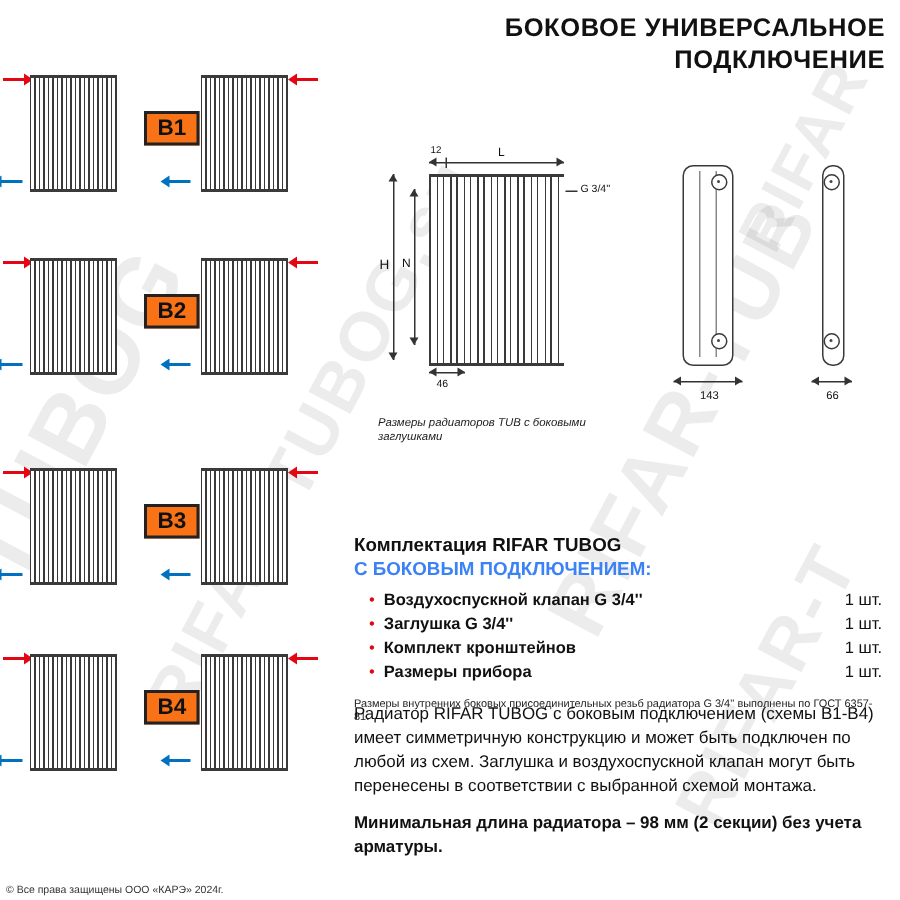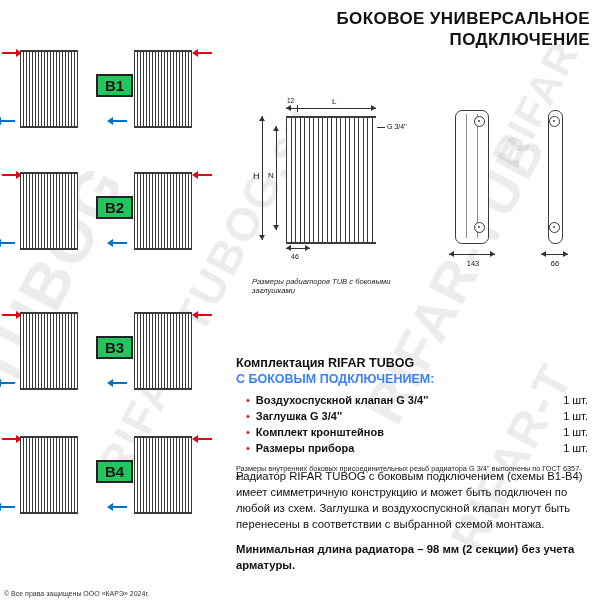--- a/index.html
+++ b/index.html
@@ -20,21 +20,21 @@
   
   .header{position:absolute;top:8px;right:10px;text-align:right;font-weight:bold;font-size:17px;line-height:1.25;letter-spacing:.4px;}
 
   
   .scheme{position:absolute;left:0;width:232px;height:86px;}
   #s1{top:44px}#s2{top:166px}#s3{top:306px}#s4{top:430px}
   .radiator{position:absolute;top:6px;width:58px;height:74px;
     background:repeating-linear-gradient(90deg,#3a3a3a 0 1px,#fff 1px 3px,#3a3a3a 3px 4px,#fff 4px 6px);
     border-top:2px solid #3a3a3a;border-bottom:2px solid #3a3a3a;}
   .rad-left{left:20px}.rad-right{left:134px}
-  .slabel{position:absolute;left:96px;top:30px;border:2px solid #222;padding:1px 7px;font-weight:bold;font-size:15px;background:#22c55e;}
+  .slabel{position:absolute;left:96px;top:30px;border:2px solid #222;padding:1px 7px;font-weight:bold;font-size:15px;background:#f97316;}
   .arr{position:absolute;width:15px;height:2px;background:currentColor;}
   .arr.red{color:#e30613}.arr.blue{color:#0070c0}
   .arr::after{content:"";position:absolute;top:-3px;width:0;height:0;border-top:4px solid transparent;border-bottom:4px solid transparent;}
   .arr.r::after{right:-5px;border-left:6px solid currentColor;}
   .arr.l::after{left:-5px;border-right:6px solid currentColor;}
   .a-tl{left:2px;top:8px}.a-bl{left:0;top:76px}.a-tr{left:197px;top:8px}.a-brl{left:112px;top:76px}
 
   
   .drawing{position:absolute;left:250px;top:96px;width:178px;height:178px;}
   .d-body{position:absolute;left:36px;top:20px;width:90px;height:124px;

